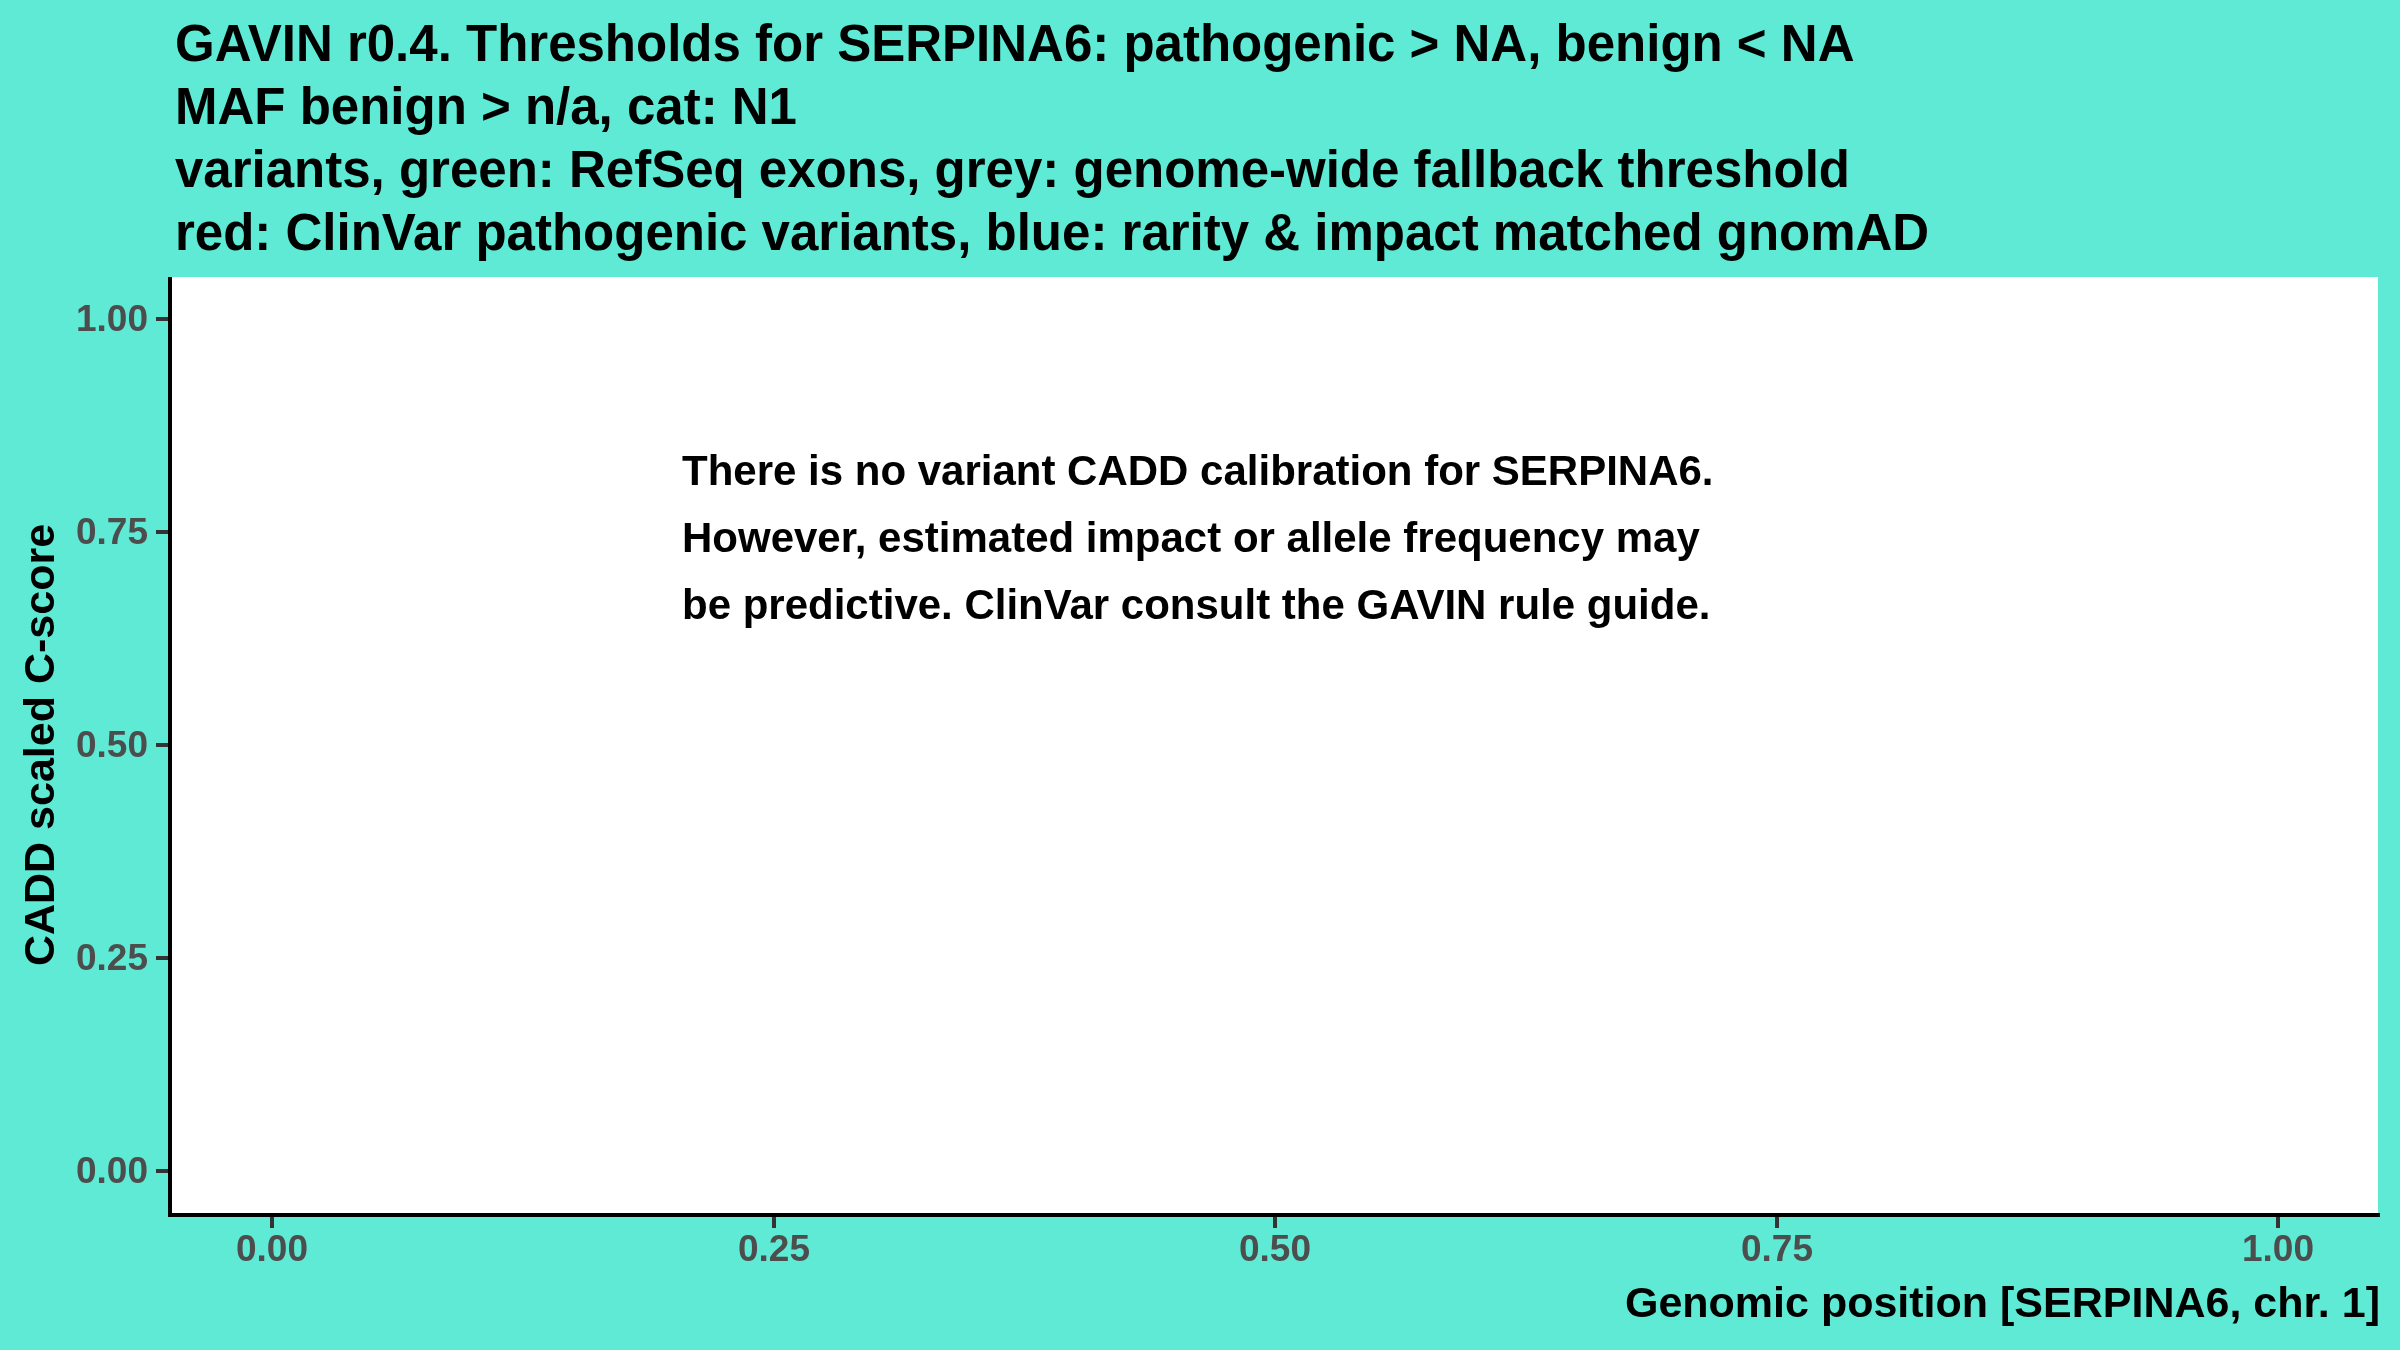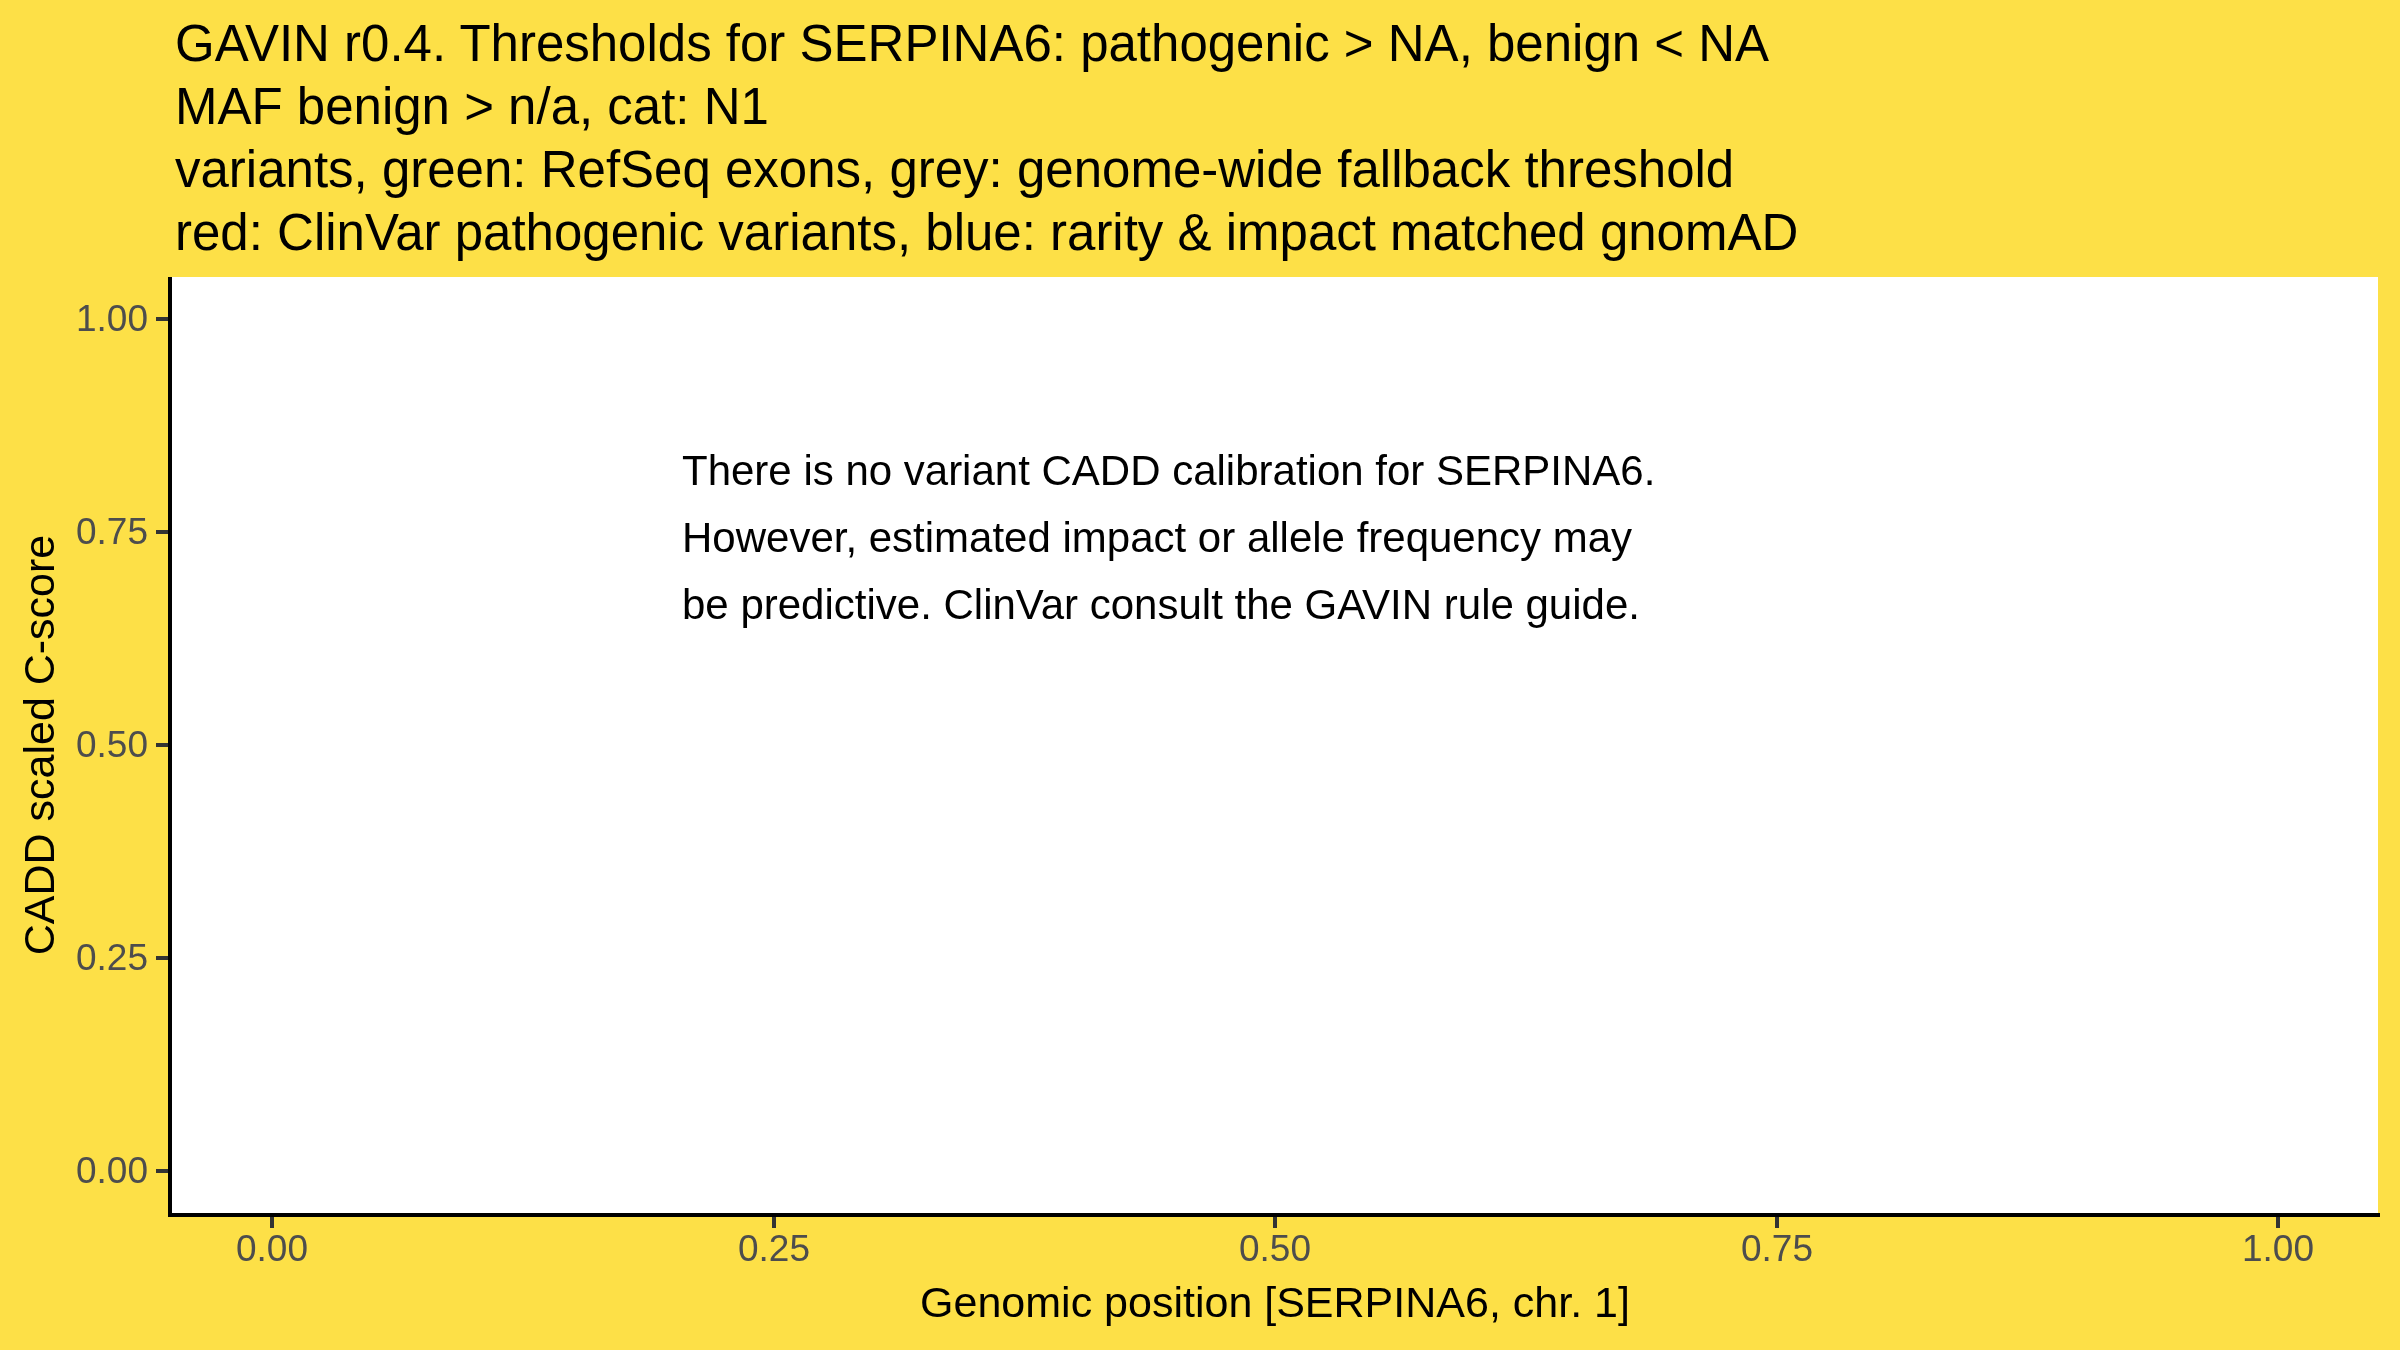--- a/index.html
+++ b/index.html
@@ -4,24 +4,25 @@
 <style>
   html, body {
     margin: 0;
     padding: 0;
     background: #ffffff;
   }
   .canvas {
     position: relative;
     width: 2400px;
     height: 1350px;
-    background: #fde047;
+    background: #5eead4;
     font-family: "Liberation Sans", sans-serif;
     color: #000000;
     overflow: hidden;
+    font-weight: bold;
   }
   .plot-title {
     position: absolute;
     left: 175px;
     top: 12px;
     font-size: 51px;
     line-height: 63px;
     color: #000000;
     white-space: nowrap;
   }
@@ -79,21 +80,21 @@
     font-size: 43px;
     line-height: 50px;
     color: #000000;
     white-space: nowrap;
   }
   .x-title {
     position: absolute;
     left: 170px;
     top: 1278px;
     width: 2210px;
-    text-align: center;
+    text-align: right;
     font-size: 43px;
     color: #000000;
   }
   .annotation {
     position: absolute;
     left: 682px;
     top: 437px;
     width: 1200px;
     text-align: left;
     font-size: 42px;

